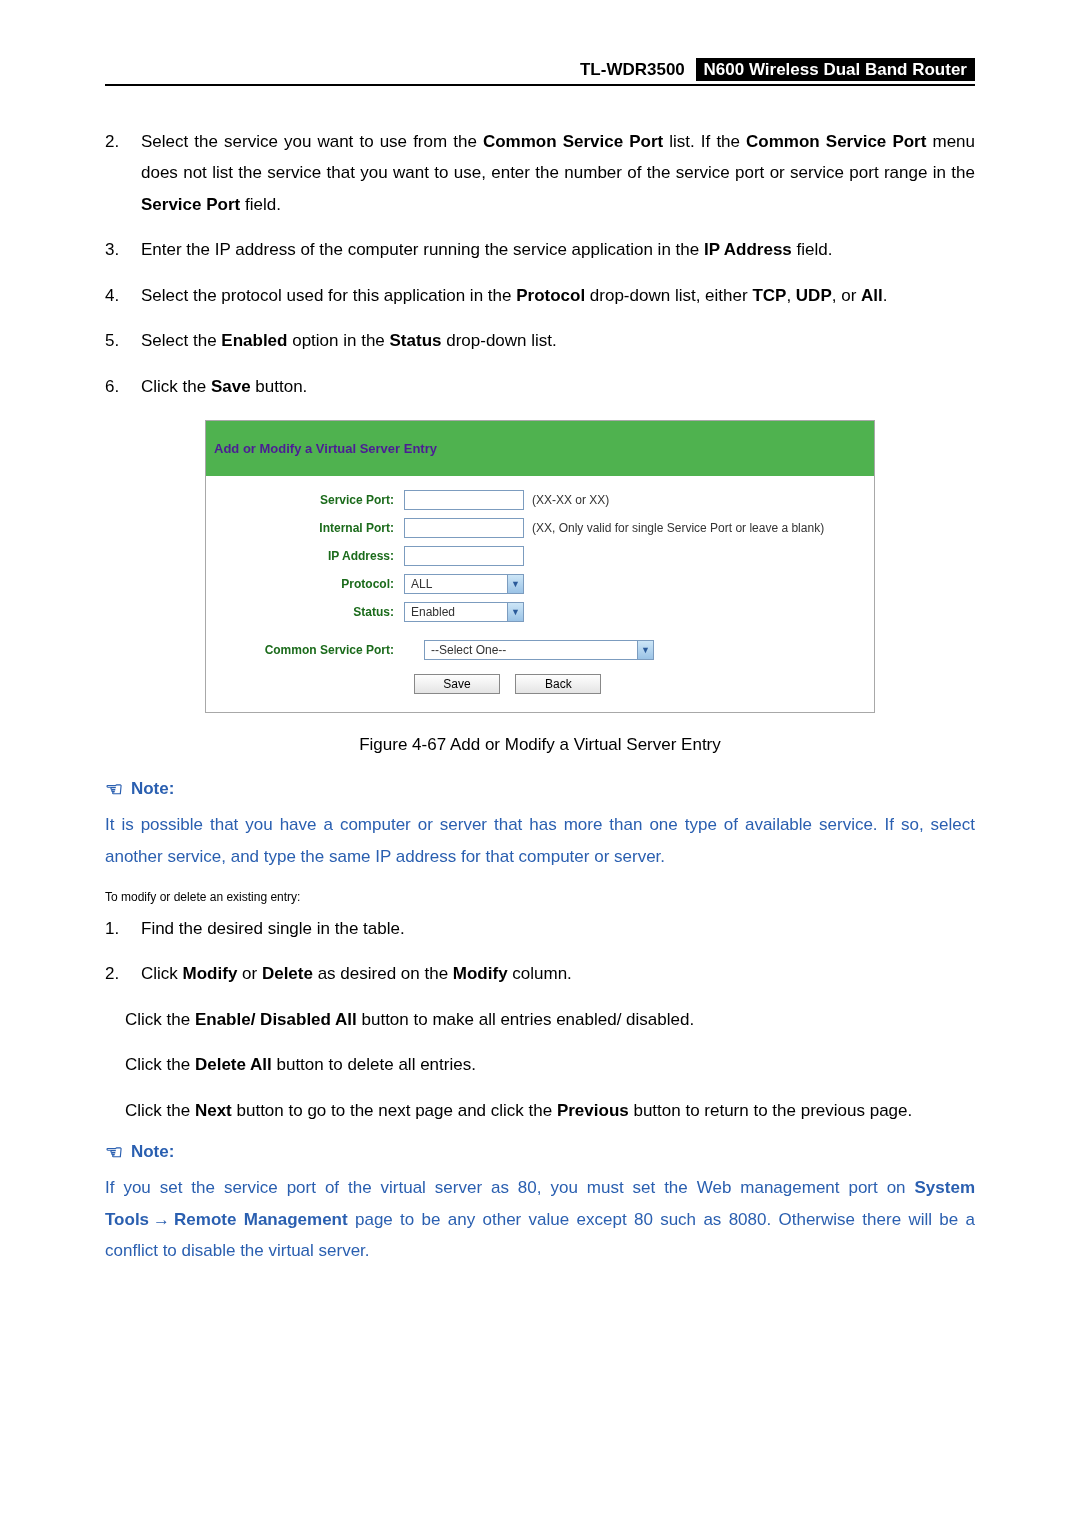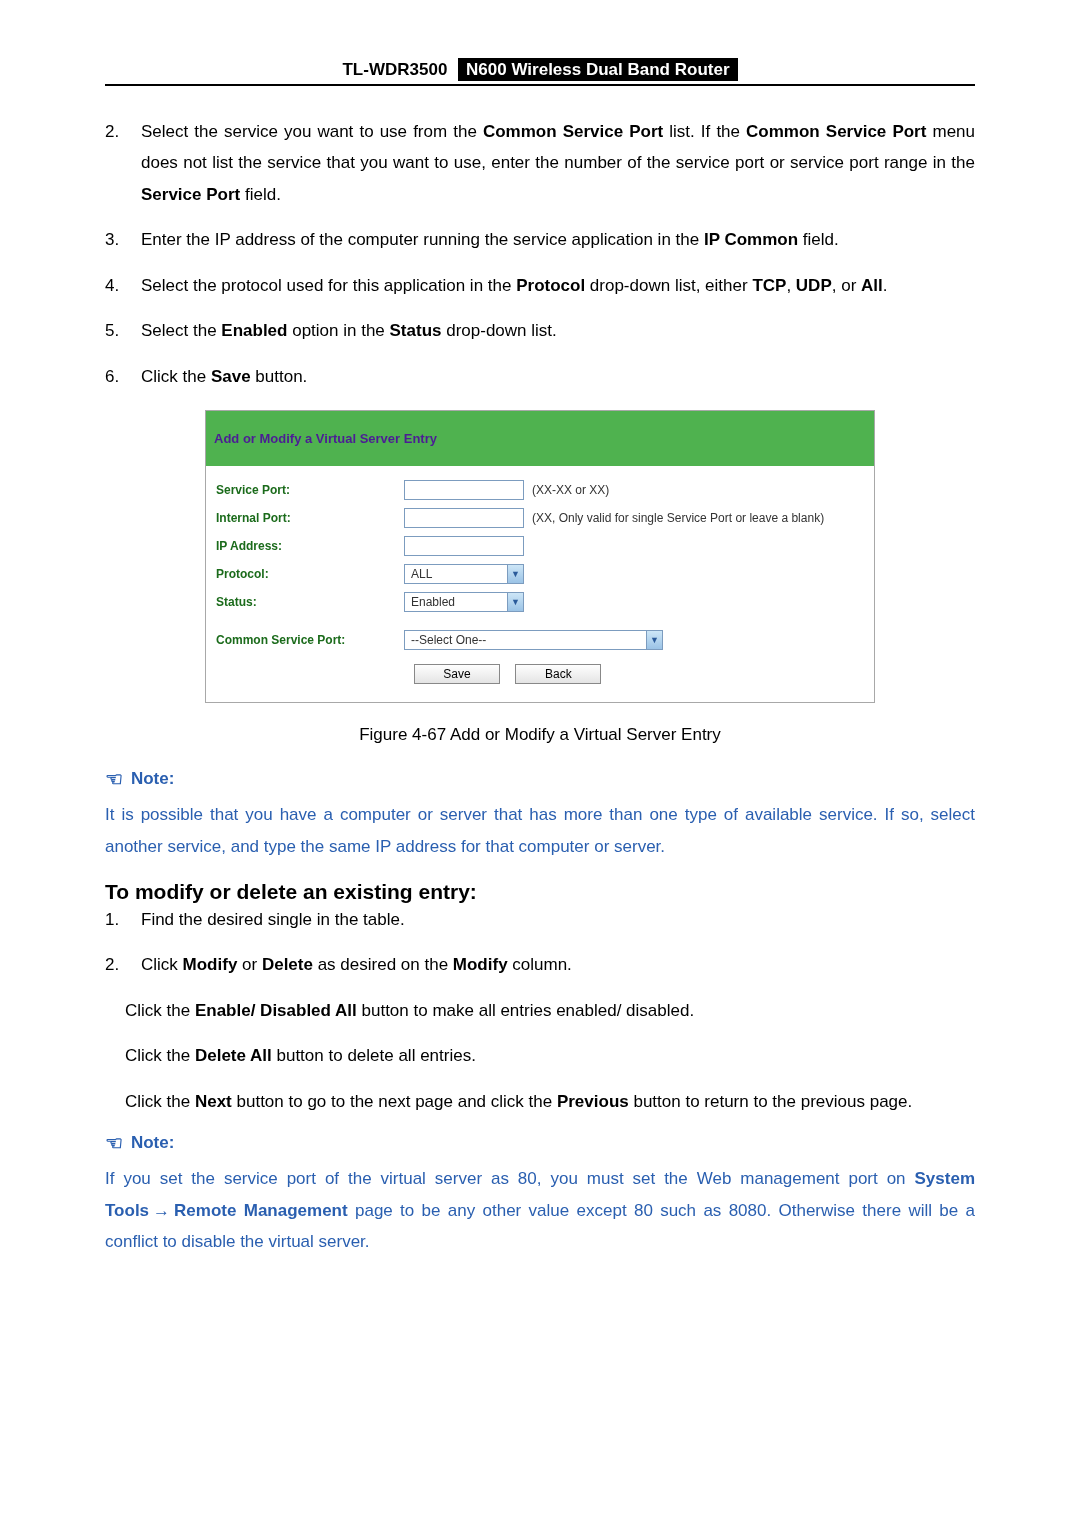--- a/index.html
+++ b/index.html
@@ -7,25 +7,25 @@
     margin: 0;
     padding: 0;
     font-family: Arial, sans-serif;
     background: #fff;
     width: 1080px;
   }
   .page {
     padding: 60px 105px 40px 105px;
   }
   .header-line {
-    text-align: center;
+    text-align: right;
     font-size: 17px;
     padding-bottom: 4px;
     border-bottom: 2px solid #000;
-    margin-bottom: 30px;
+    margin-bottom: 40px;
   }
   .model { font-weight: bold; }
   .model-box {
     background: #000;
     color: #fff;
     font-weight: bold;
     padding: 2px 8px;
     margin-left: 6px;
   }
   .ol-item {
@@ -57,21 +57,21 @@
     padding: 14px 10px 18px 10px;
     font-size: 12px;
   }
   .fig-row {
     display: flex;
     align-items: center;
     margin-bottom: 8px;
   }
   .fig-lbl {
     width: 188px;
-    text-align: left;
+    text-align: right;
     color: #1b6b1b;
     font-weight: bold;
     padding-right: 10px;
     font-size: 12px;
   }
   .fig-input {
     border: 1px solid #7c9cbf;
     background: #fff;
     height: 20px;
     width: 120px;
@@ -143,23 +143,23 @@
     margin-bottom: 18px;
   }
   .para {
     font-size: 17px;
     line-height: 1.85;
     margin-bottom: 14px;
     text-align: justify;
     margin-left: 20px;
   }
   .sec-head {
-    font-weight: bold;
-    font-size: 21px;
-    margin: 14px 0 0 0;
+    font-weight: normal;
+    font-size: 12px;
+    margin: 14px 0 9px 0;
   }
   .arrow { padding: 0 4px; }
   .pagenum {
     text-align: center;
     font-size: 16px;
     margin-top: 80px;
   }
 </style>
 </head>
 <body>
@@ -174,21 +174,21 @@
   <div class="ol-item">
     <div class="ol-num">2.</div>
     <div class="ol-txt">
       <span>Select the service you want to use from the </span><span class="b">Common Service Port</span><span> list. If the </span><span class="b">Common Service Port</span><span> menu does not list the service that you want to use, enter the number of the service port or service port range in the </span><span class="b">Service Port</span><span> field.</span>
     </div>
   </div>
 
   <div class="ol-item">
     <div class="ol-num">3.</div>
     <div class="ol-txt">
-      <span>Enter the IP address of the computer running the service application in the </span><span class="b">IP Common</span><span> field.</span>
+      <span>Enter the IP address of the computer running the service application in the </span><span class="b">IP Address</span><span> field.</span>
     </div>
   </div>
 
   <div class="ol-item">
     <div class="ol-num">4.</div>
     <div class="ol-txt">
       <span>Select the protocol used for this application in the </span><span class="b">Protocol</span><span> drop-down list, either </span><span class="b">TCP</span><span>, </span><span class="b">UDP</span><span>, or </span><span class="b">All</span><span>.</span>
     </div>
   </div>
 
@@ -239,21 +239,21 @@
         <div class="fig-row">
           <div class="fig-lbl">Status:</div>
           <div class="fig-select" style="width:120px;">
             <span class="sel-txt">Enabled</span>
             <span class="sel-arrow">▼</span>
           </div>
         </div>
 
         <div class="fig-row" style="margin-top:18px;">
           <div class="fig-lbl">Common Service Port:</div>
-          <div class="fig-select" style="width:259px;">
+          <div class="fig-select" style="width:230px;margin-left:20px;">
             <span class="sel-txt">--Select One--</span>
             <span class="sel-arrow">▼</span>
           </div>
         </div>
 
         <div class="fig-buttons">
           <span class="fig-btn">Save</span>
           <span class="fig-btn">Back</span>
         </div>
       </div>

